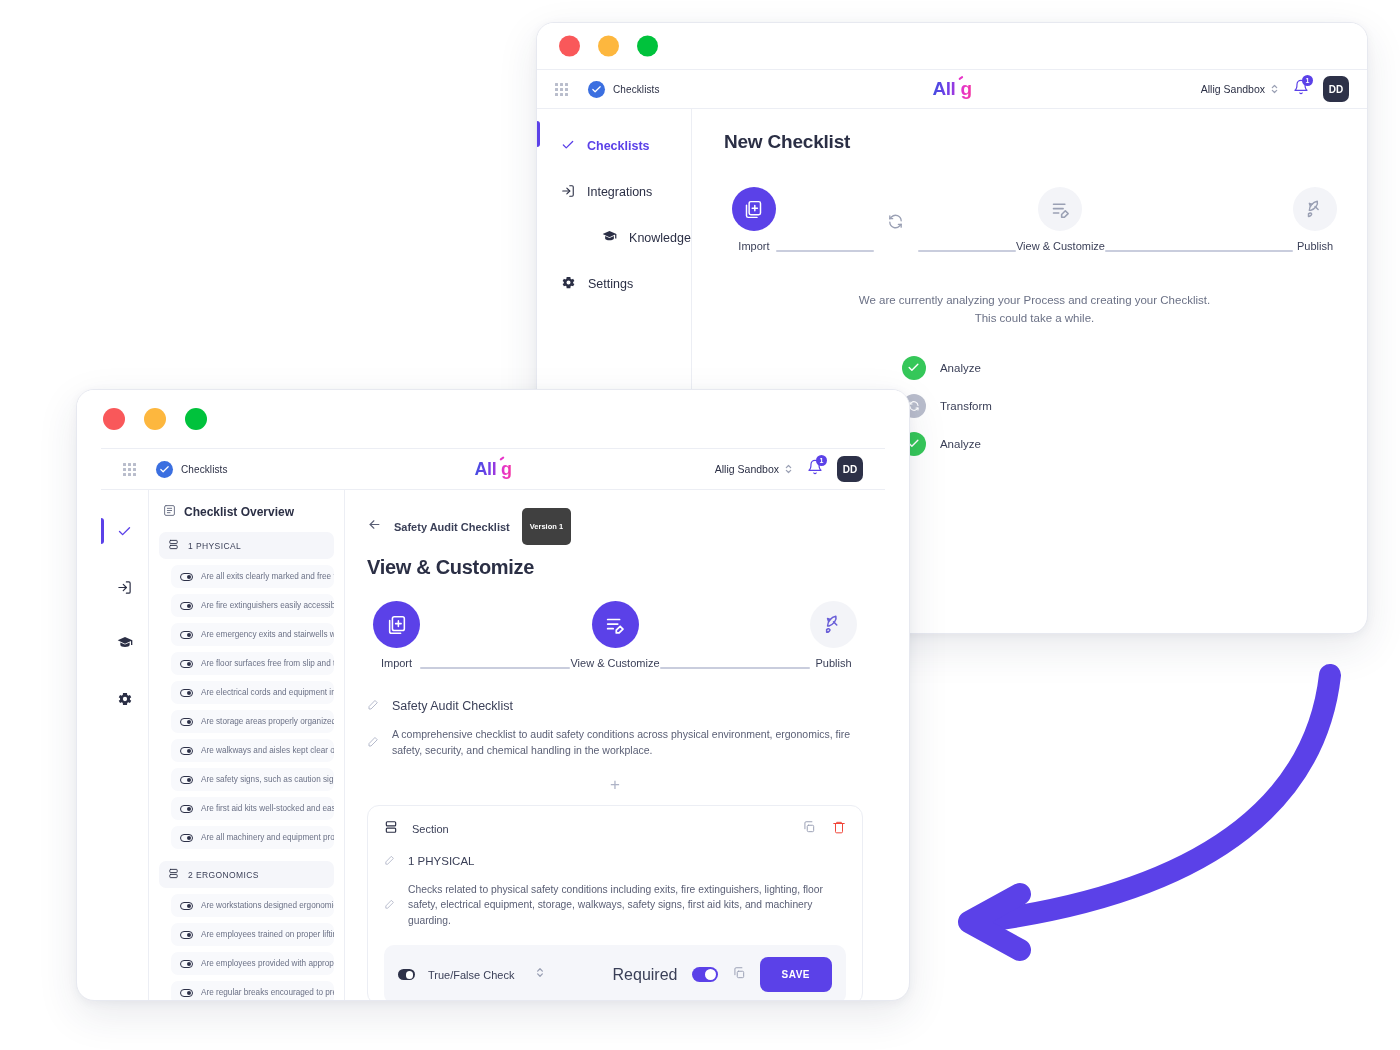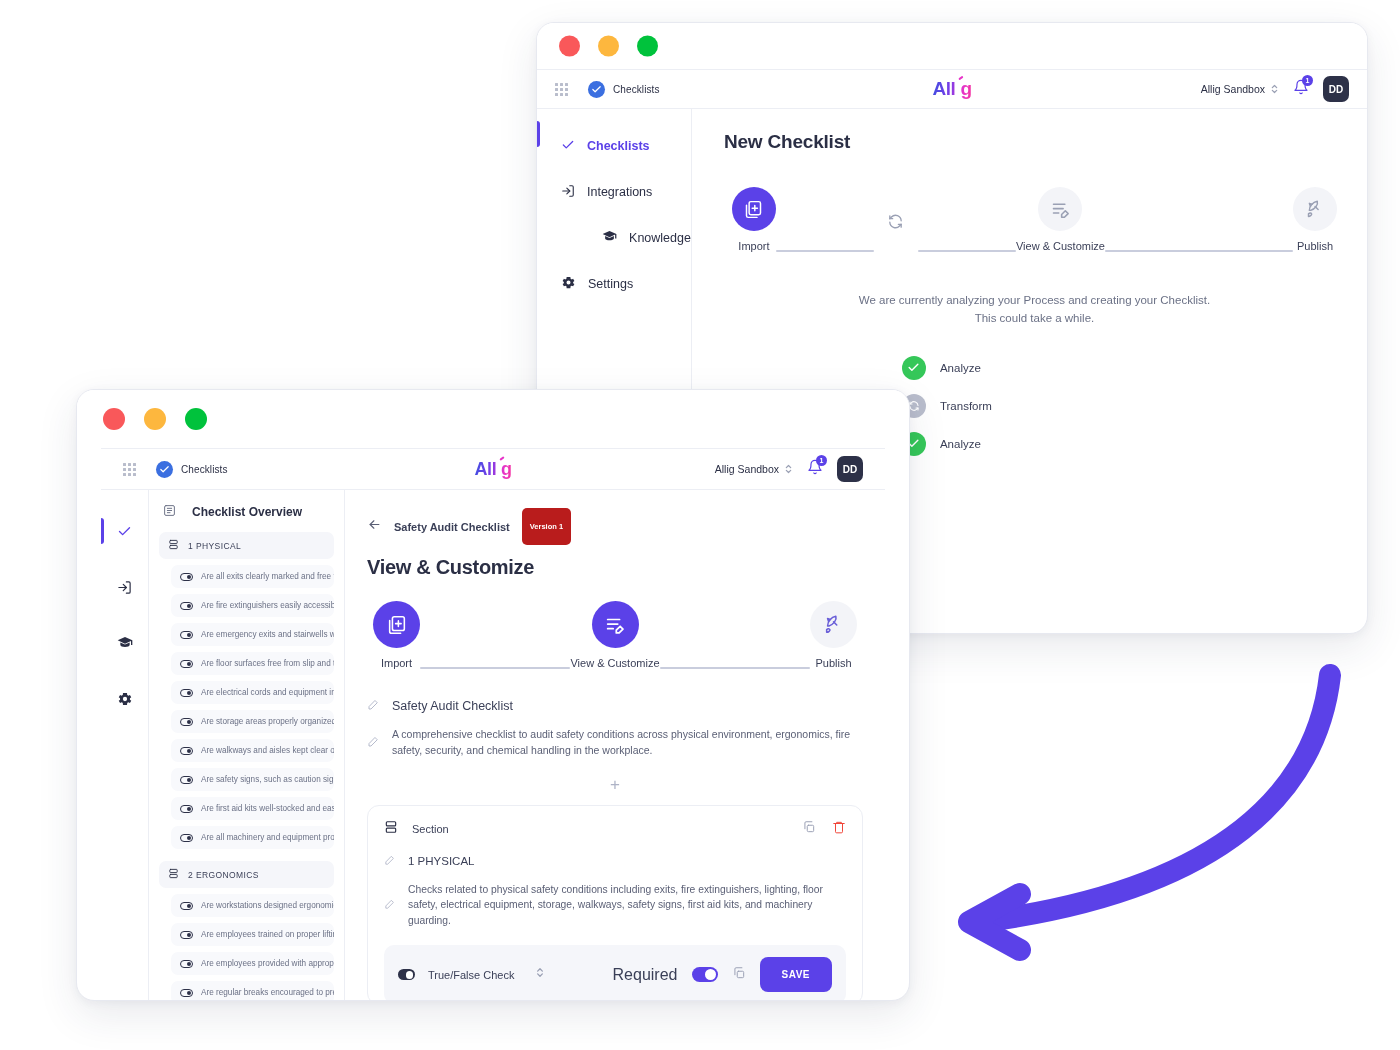--- a/index.html
+++ b/index.html
@@ -95,42 +95,42 @@
   
   .muted { color: #6b7186; }
   .pencil { color: #aeb3c6; flex: 0 0 auto; }
 
   
   .rail { width: 48px; border-right: 1px solid #eceef4; position: relative; }
   .rail-item { display: flex; align-items: center; justify-content: center; height: 46px; color: #2b2f45; }
   .rail-item.active { color: #5b41e8; }
 
   .overview { width: 196px; border-right: 1px solid #eceef4; padding: 12px 10px 0 10px; overflow: hidden; }
-  .ov-title { display: flex; align-items: center; gap: 16px; font-size: 12px; font-weight: 700; color: #2b2f45; padding: 2px 4px 12px 4px; }
+  .ov-title { display: flex; align-items: center; gap: 8px; font-size: 12px; font-weight: 700; color: #2b2f45; padding: 2px 4px 12px 4px; }
   .ov-section {
     display: flex; align-items: center; gap: 9px; background: #f5f6fa;
     border-radius: 7px; padding: 7px 9px; font-size: 8.5px; color: #3a3f57; letter-spacing: .4px; margin-bottom: 6px;
   }
   .ov-item {
     display: flex; align-items: center; gap: 8px; background: #f8f9fc;
     border-radius: 7px; padding: 7px 9px; font-size: 8.2px; color: #6b7186;
     margin: 0 0 6px 12px; white-space: nowrap; overflow: hidden;
   }
   .mini-toggle {
     width: 13px; height: 8px; border-radius: 5px; border: 1.4px solid #2d3148; position: relative; flex: 0 0 auto;
   }
   .mini-toggle::after {
     content: ""; position: absolute; right: 1px; top: 1px; width: 4px; height: 4px; border-radius: 50%; background: #2d3148;
   }
 
   .card {
     border: 1px solid #eceef4; border-radius: 12px; background: #fff;
   }
   .chip {
-    background: #b91c1c; color: #fff; font-size: 7.5px; padding: 14px 8px; border-radius: 5px; font-weight: 600;
+    background: #404040; color: #fff; font-size: 7.5px; padding: 14px 8px; border-radius: 5px; font-weight: 600;
   }
   .item-row { background: #f5f6fa; border-radius: 10px; padding: 12px 14px; }
   .toggle-on {
     width: 26px; height: 15px; border-radius: 9px; background: #5b41e8; position: relative; flex: 0 0 auto;
   }
   .toggle-on::after { content: ""; position: absolute; right: 2px; top: 2px; width: 11px; height: 11px; background: #fff; border-radius: 50%; }
   .pill-toggle {
     width: 17px; height: 11px; border-radius: 6px; background: #2d3148; position: relative; flex: 0 0 auto;
   }
   .pill-toggle::after { content: ""; position: absolute; right: 1.6px; top: 1.6px; width: 7.8px; height: 7.8px; background: #fff; border-radius: 50%; }

